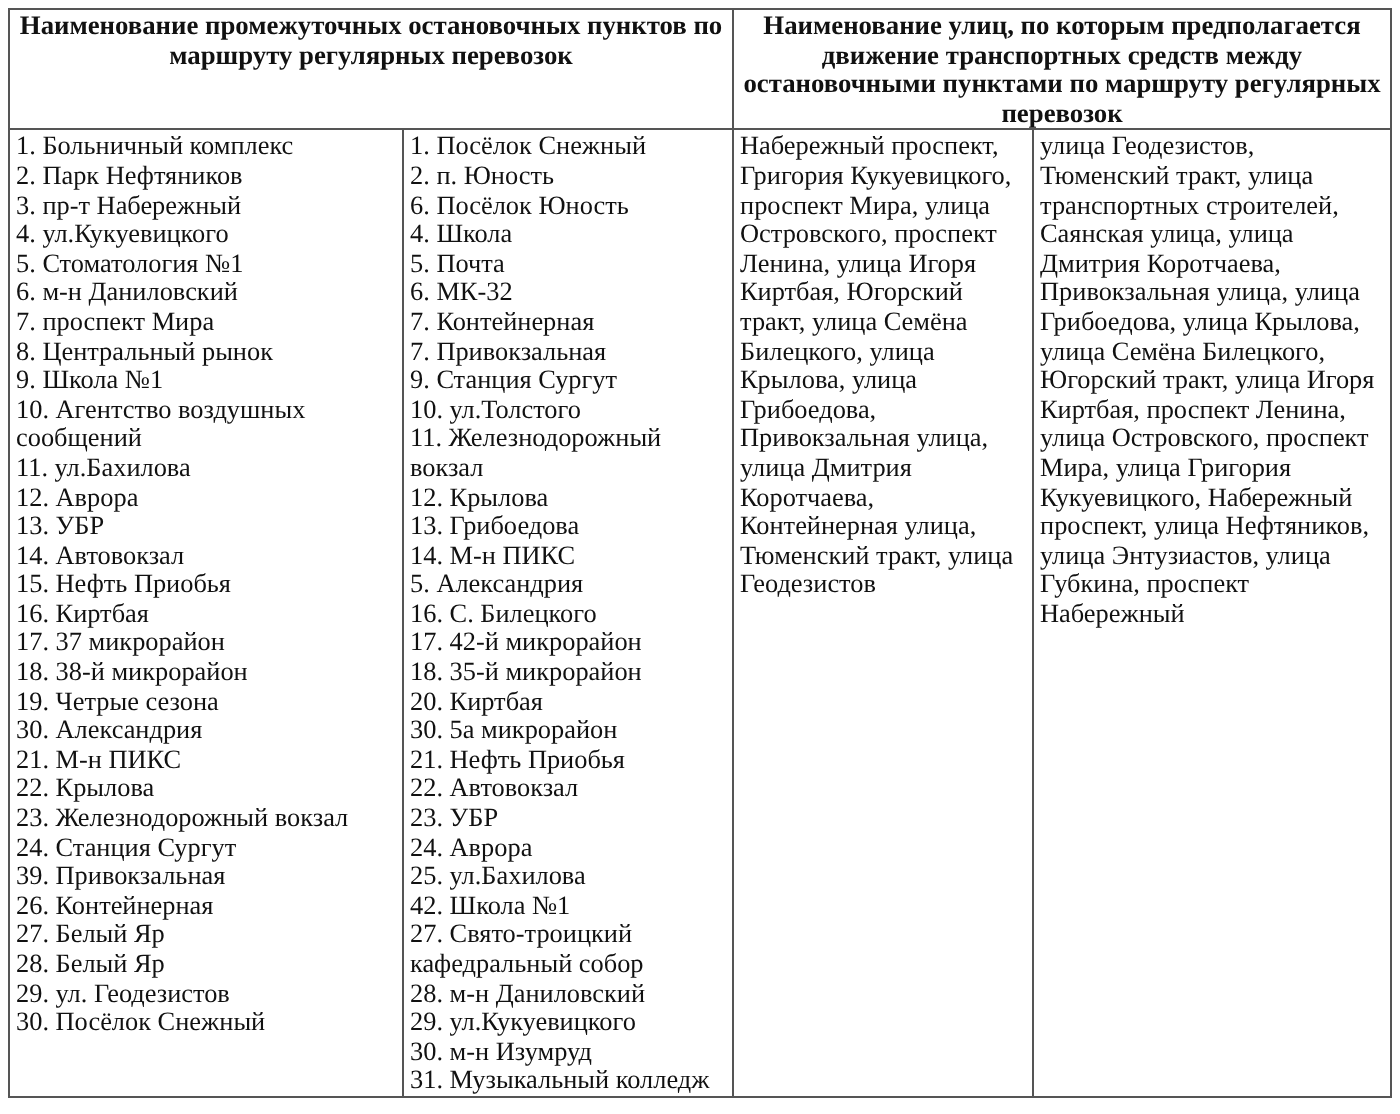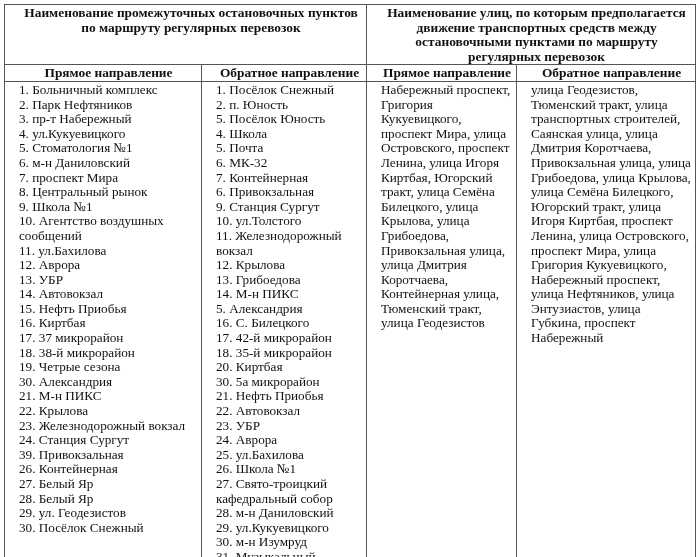--- a/index.html
+++ b/index.html
@@ -20,21 +20,21 @@
       top: 4px;
       width: 691px;
       border-collapse: collapse;
       table-layout: fixed;
       font-size: 13.2px;
       line-height: 14.6px;
     }
     table.route td, table.route th {
       border: 1px solid #555555;
       vertical-align: top;
-      padding: 1px 3px 0 14px;
+      padding: 1px 3px 0 3px;
     }
     table.route th {
       font-weight: bold;
       text-align: center;
       font-size: 13.4px;
     }
     th.group {
       height: 40px;
       padding-top: 2px;
     }
@@ -61,26 +61,20 @@
   <colgroup>
     <col style="width:197px">
     <col style="width:165px">
     <col style="width:150px">
     <col style="width:179px">
   </colgroup>
   <thead>
     <tr>
       <th class="group" colspan="2">Наименование промежуточных остановочных пунктов по маршруту регулярных перевозок</th>
       <th class="group" colspan="2">Наименование улиц, по которым предполагается движение транспортных средств между остановочными пунктами по маршруту регулярных перевозок</th>
-    </tr>
-    <tr>
-      <th class="sub">Прямое направление</th>
-      <th class="sub">Обратное направление</th>
-      <th class="sub">Прямое направление</th>
-      <th class="sub">Обратное направление</th>
     </tr>
   </thead>
   <tbody>
     <tr>
       <td class="list-cell">
         <div id="stops-forward">
             <span class="stop">1. Больничный комплекс</span>
             <span class="stop">2. Парк Нефтяников</span>
             <span class="stop">3. пр-т Набережный</span>
             <span class="stop">4. ул.Кукуевицкого</span>
@@ -109,44 +103,44 @@
             <span class="stop">27. Белый Яр</span>
             <span class="stop">28. Белый Яр</span>
             <span class="stop">29. ул. Геодезистов</span>
             <span class="stop">30. Посёлок Снежный</span>
           </div>
       </td>
       <td class="list-cell">
         <div id="stops-reverse">
             <span class="stop">1. Посёлок Снежный</span>
             <span class="stop">2. п. Юность</span>
-            <span class="stop">5. Посёлок Юность</span>
+            <span class="stop">6. Посёлок Юность</span>
             <span class="stop">4. Школа</span>
             <span class="stop">5. Почта</span>
             <span class="stop">6. МК-32</span>
             <span class="stop">7. Контейнерная</span>
-            <span class="stop">6. Привокзальная</span>
+            <span class="stop">7. Привокзальная</span>
             <span class="stop">9. Станция Сургут</span>
             <span class="stop">10. ул.Толстого</span>
             <span class="stop">11. Железнодорожный вокзал</span>
             <span class="stop">12. Крылова</span>
             <span class="stop">13. Грибоедова</span>
             <span class="stop">14. М-н ПИКС</span>
             <span class="stop">5. Александрия</span>
             <span class="stop">16. С. Билецкого</span>
             <span class="stop">17. 42-й микрорайон</span>
             <span class="stop">18. 35-й микрорайон</span>
             <span class="stop">20. Киртбая</span>
             <span class="stop">30. 5а микрорайон</span>
             <span class="stop">21. Нефть Приобья</span>
             <span class="stop">22. Автовокзал</span>
             <span class="stop">23. УБР</span>
             <span class="stop">24. Аврора</span>
             <span class="stop">25. ул.Бахилова</span>
-            <span class="stop">26. Школа №1</span>
+            <span class="stop">42. Школа №1</span>
             <span class="stop">27. Свято-троицкий кафедральный собор</span>
             <span class="stop">28. м-н Даниловский</span>
             <span class="stop">29. ул.Кукуевицкого</span>
             <span class="stop">30. м-н Изумруд</span>
             <span class="stop">31. Музыкальный колледж</span>
           </div>
       </td>
       <td class="list-cell">
         <span class="streets">Набережный проспект, Григория Кукуевицкого, проспект Мира, улица Островского, проспект Ленина, улица Игоря Киртбая, Югорский тракт, улица Семёна Билецкого, улица Крылова, улица Грибоедова, Привокзальная улица, улица Дмитрия Коротчаева, Контейнерная улица, Тюменский тракт, улица Геодезистов</span>
       </td>

